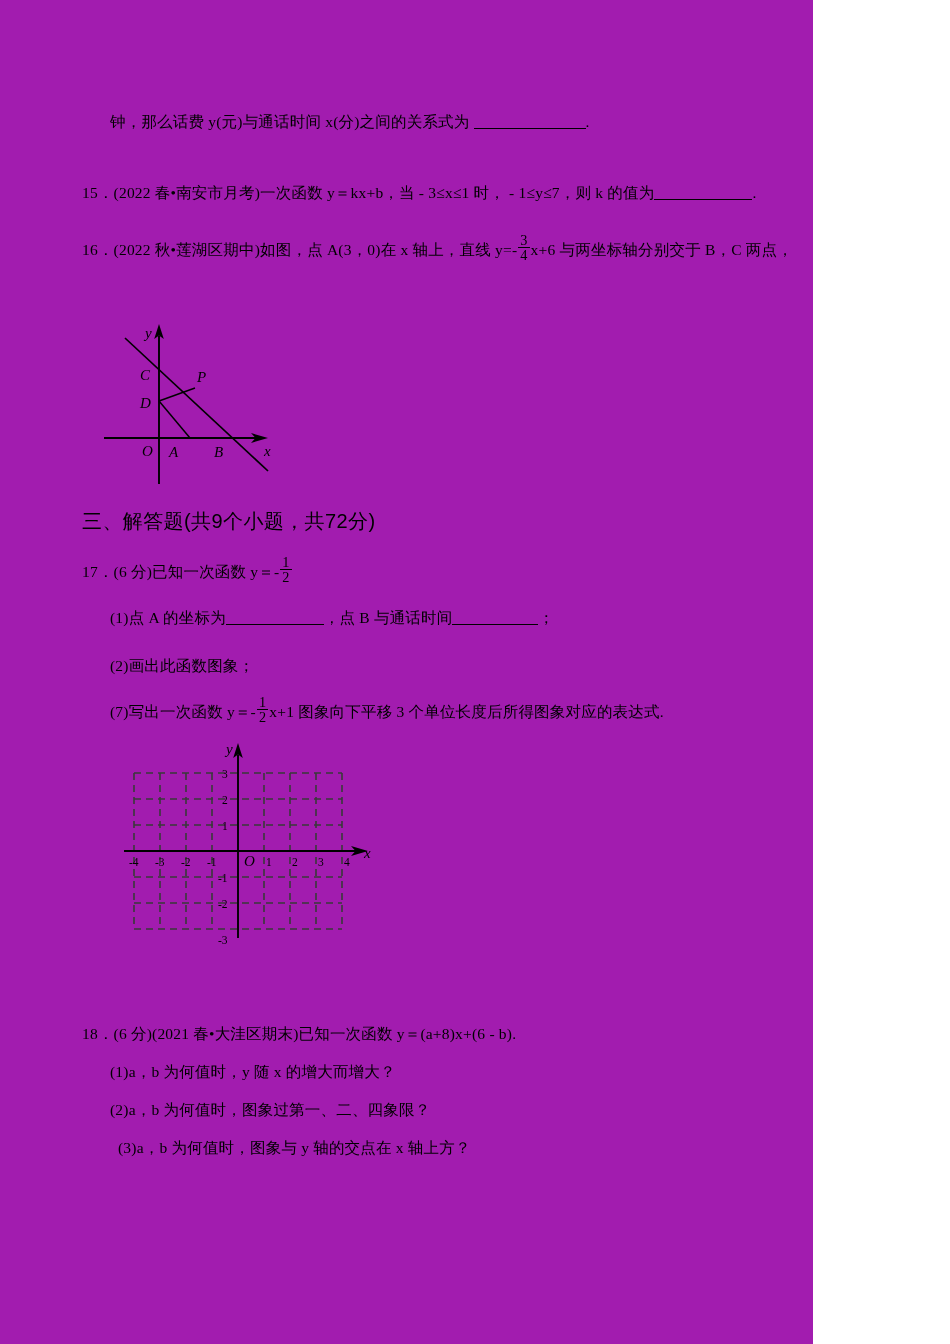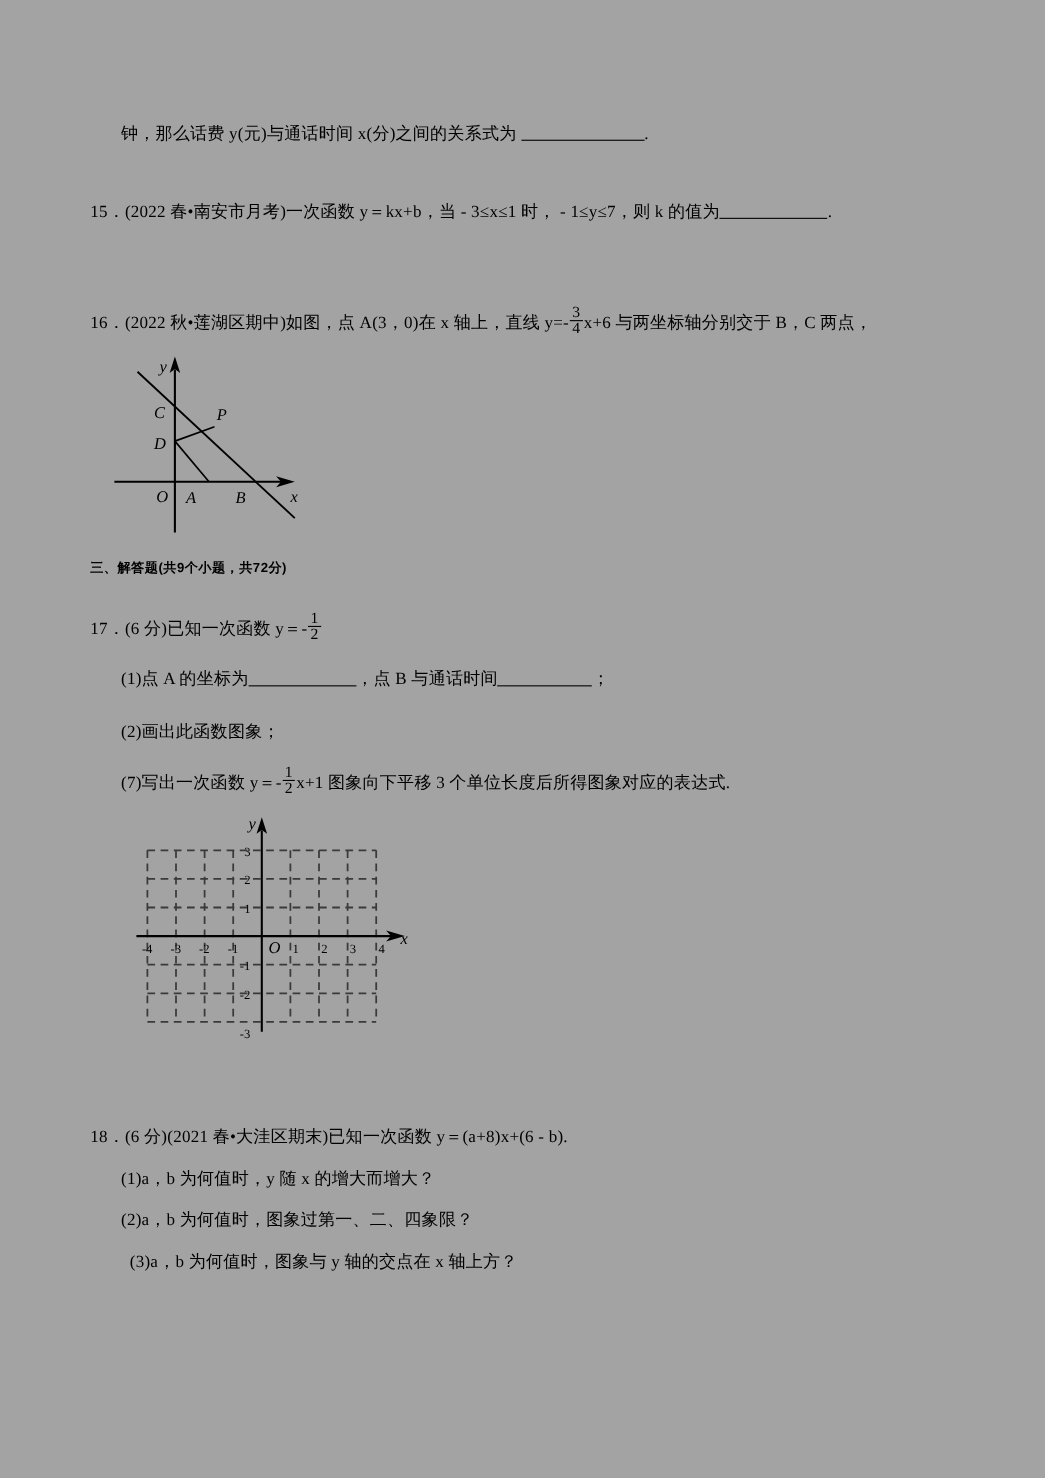--- a/index.html
+++ b/index.html
@@ -10,23 +10,23 @@
   body {
     width: 950px;
     height: 1344px;
     position: relative;
     font-family: "Liberation Serif", "DejaVu Serif", serif;
     color: #000000;
     overflow: hidden;
   }
   .page {
     position: relative;
-    width: 950px;
+    width: 813px;
     height: 1344px;
-    background: #a3a3a3;
+    background: #a21caf;
   }
 
   
   .line {
     position: absolute;
     font-size: 15.5px;
     line-height: 1.5;
     white-space: nowrap;
     letter-spacing: 0.2px;
   }
@@ -34,22 +34,22 @@
     font-family: "Liberation Serif", "DejaVu Serif", serif;
   }
   .num {
     font-family: "Liberation Serif", "DejaVu Serif", serif;
   }
   .qno {
     font-family: "Liberation Serif", "DejaVu Serif", serif;
   }
   .sec-head {
     position: absolute;
-    font-size: 12px;
-    font-weight: bold;
+    font-size: 20px;
+    font-weight: normal;
     white-space: nowrap;
     font-family: "Liberation Sans", "DejaVu Sans", sans-serif;
     letter-spacing: 0.4px;
   }
 
   
   .blank {
     display: inline-block;
     border-bottom: 1.1px solid #000;
     vertical-align: -2px;
@@ -105,21 +105,21 @@
 
   <div class="line" style="left:110px; top:110px;">
     <span class="cjk">钟，那么话费 y(元)与通话时间 x(分)之间的关系式为</span>
     <span class="blank b-xl"></span><span class="num">.</span>
   </div>
 
   <div class="line" style="left:82px; top:181px;">
     <span class="qno">15．</span><span class="cjk">(2022 春•南安市月考)</span><span class="cjk">一次函数 y＝kx+b，当 - 3≤x≤1 时，</span><span class="cjk"> - 1≤y≤7，则 k 的值为</span><span class="blank b-lg"></span><span class="num">.</span>
   </div>
 
-  <div class="line" style="left:82px; top:235px;margin-top:44px;">
+  <div class="line" style="left:82px; top:235px;">
     <span class="qno">16．</span><span class="cjk">(2022 秋•莲湖区期中)</span><span class="cjk">如图，点 A(3，0)在 x 轴上，直线 y=-</span><span class="frac"><span class="n">3</span><span class="d">4</span></span><span class="cjk">x+6 与两坐标轴分别交于 B，C 两点，</span>
   </div>
 
 
   <div class="fig" style="left:96px; top:316px;">
     <svg width="210" height="170" viewBox="0 0 210 170">
 
       <line x1="63" y1="168" x2="63" y2="20" stroke="#000" stroke-width="1.9"></line>
       <polygon points="63,8 58.2,23 63,19.5 67.8,23" fill="#000"></polygon>
 

